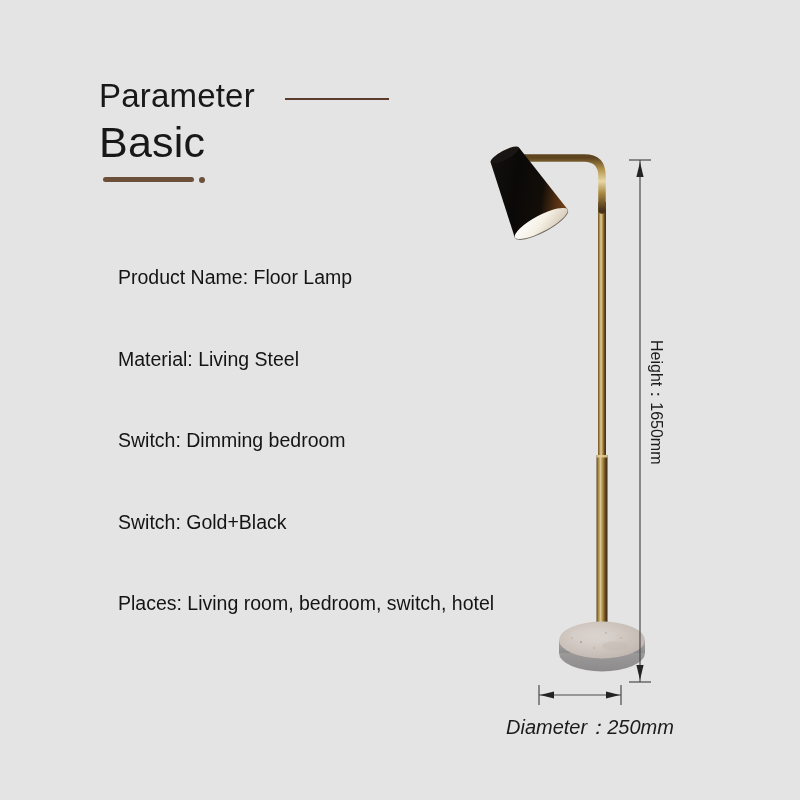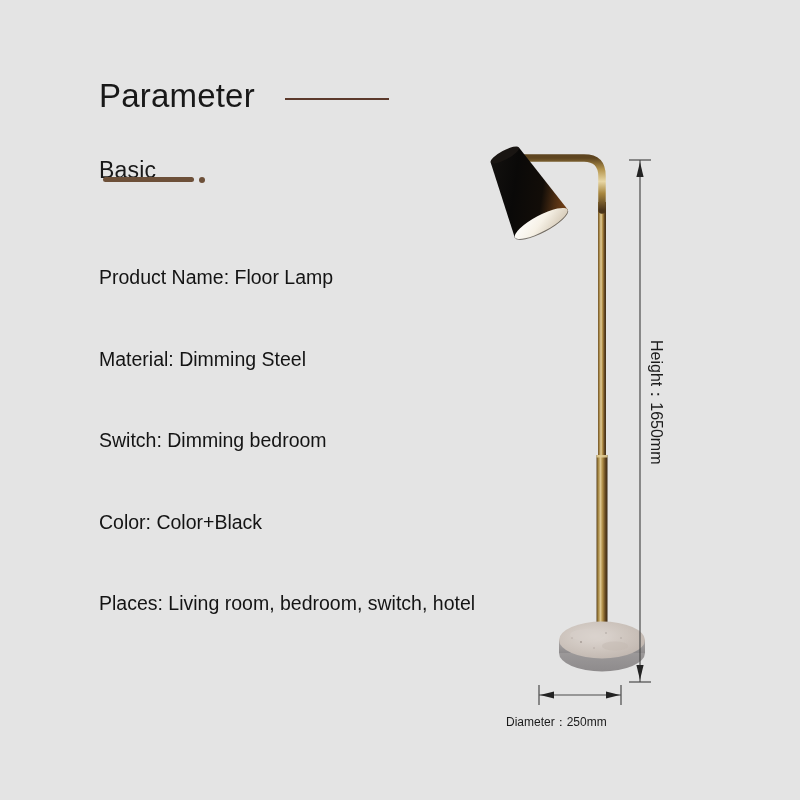--- a/index.html
+++ b/index.html
@@ -29,27 +29,26 @@
     font-weight: 400;
     color: #181818;
     letter-spacing: 0.2px;
     line-height: 40px;
     white-space: nowrap;
   }
   .heading-line2 {
     position: absolute;
     left: 99px;
     top: 122px;
-    font-size: 23px;
+    font-size: 43px;
     font-weight: 400;
     color: #181818;
     letter-spacing: 0.2px;
     line-height: 40px;
     white-space: nowrap;
-    margin-top: 28px;
   }
   .title-rule {
     position: absolute;
     left: 285px;
     top: 98px;
     width: 104px;
     height: 2px;
     background: #5c3a2c;
   }
   .accent-bar {
@@ -77,20 +76,21 @@
     left: 99px;
     top: 264px;
     width: 420px;
   }
   .spec-item {
     font-size: 19.5px;
     color: #141414;
     line-height: 26px;
     height: 81.5px;
     white-space: nowrap;
+    margin-left: 19px;
   }
 
   
   #lamp {
     position: absolute;
     left: 455px;
     top: 130px;
     width: 220px;
     height: 570px;
   }
@@ -104,41 +104,42 @@
     font-size: 16px;
     color: #1b1b1b;
     white-space: nowrap;
     transform: rotate(90deg);
     transform-origin: 10px 10px;
   }
   .dim-diameter-label {
     position: absolute;
     left: 506px;
     top: 714px;
-    font-size: 12px;
+    font-size: 20px;
     color: #1b1b1b;
     white-space: nowrap;
+    font-style: italic;
   }
 </style>
 </head>
 <body>
 
 <div id="page">
 
   <div class="heading-line1">Parameter</div>
   <div class="heading-line2">Basic</div>
   <div class="title-rule"></div>
   <div class="accent-bar"></div>
   <div class="accent-dot"></div>
 
   <div class="spec-list">
     <div class="spec-item">Product Name: Floor Lamp</div>
-    <div class="spec-item">Material: Dimming Steel</div>
+    <div class="spec-item">Material: Living Steel</div>
     <div class="spec-item">Switch: Dimming bedroom</div>
-    <div class="spec-item">Color: Color+Black</div>
+    <div class="spec-item">Switch: Gold+Black</div>
     <div class="spec-item">Places: Living room, bedroom, switch, hotel</div>
   </div>
 
   <svg id="lamp" viewBox="0 0 220 570">
     <defs>
       <linearGradient id="poleGrad" x1="0" y1="0" x2="1" y2="0">
         <stop offset="0%" stop-color="#6d5026"></stop>
         <stop offset="18%" stop-color="#a98a4a"></stop>
         <stop offset="38%" stop-color="#e2ce9c"></stop>
         <stop offset="55%" stop-color="#b9964f"></stop>

